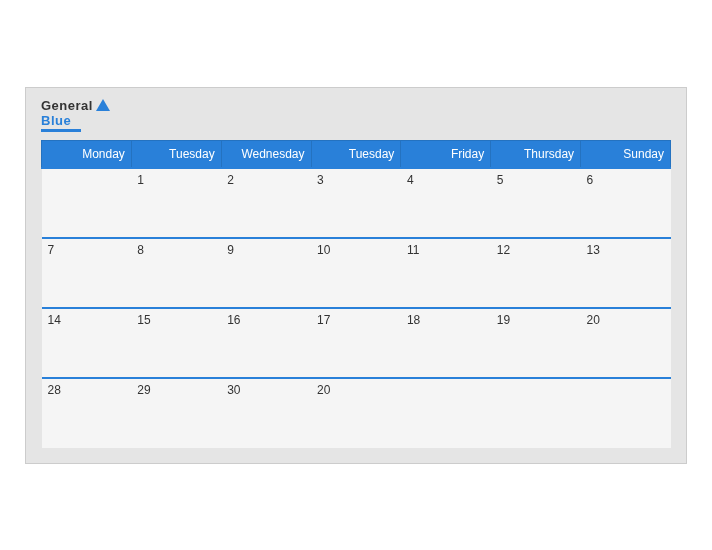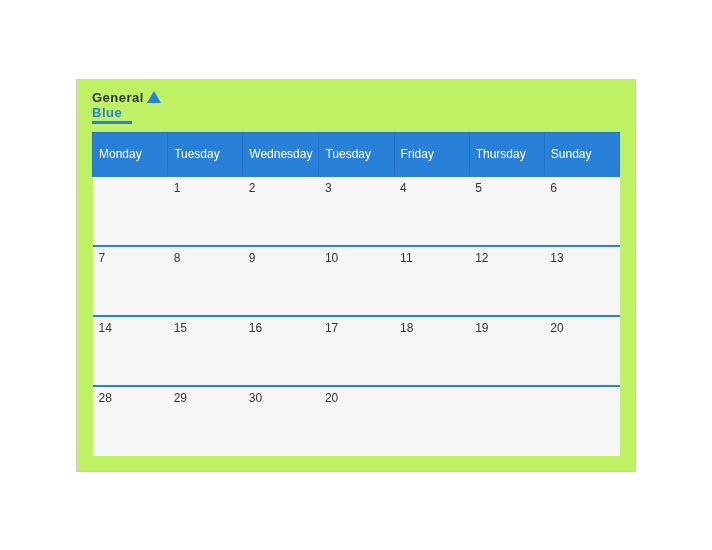--- a/index.html
+++ b/index.html
@@ -6,22 +6,22 @@
     body {
       width: 712px;
       height: 550px;
       background: #fff;
       font-family: Arial, sans-serif;
       display: flex;
       justify-content: center;
       align-items: center;
     }
     .calendar-container {
-      width: 560px;
-      background: #bef264;
+      width: 662px;
+      background: #e5e5e5;
       border: 1px solid #ccc;
       padding: 10px 15px 15px;
     }
     .calendar-header {
       display: flex;
       justify-content: space-between;
       align-items: center;
       margin-bottom: 8px;
     }
     .logo {
@@ -72,22 +72,22 @@
     }
     .calendar-grid {
       width: 100%;
       border-collapse: collapse;
     }
     .calendar-grid thead tr th {
       background: #2980d9;
       color: #fff;
       font-size: 12px;
       font-weight: normal;
-      padding: 14px 6px;
-      text-align: left;
+      padding: 6px 6px;
+      text-align: right;
       border: 1px solid #2472c0;
     }
     .calendar-grid tbody tr {
       height: 70px;
     }
     .calendar-grid tbody tr td {
       vertical-align: top;
       padding: 4px 6px;
       border: 1px solid #ccc;
       border-top: 2px solid #2980d9;

